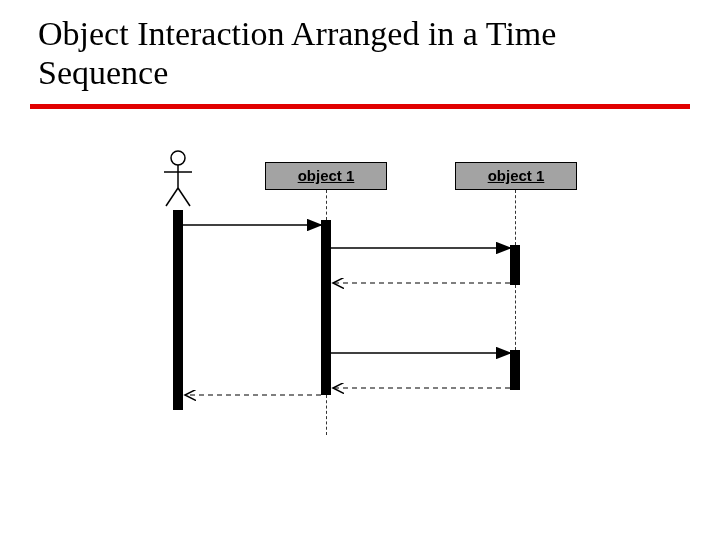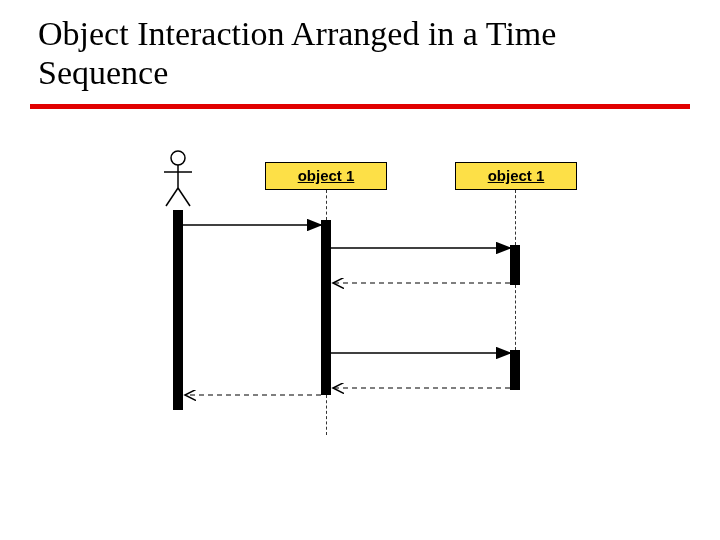--- a/index.html
+++ b/index.html
@@ -35,21 +35,21 @@
   .diagram {
     position: absolute;
     left: 0;
     top: 0;
     width: 720px;
     height: 540px;
   }
   .obj-box {
     position: absolute;
     border: 1px solid #000;
-    background: #fde047;
+    background: #a3a3a3;
     font-family: Arial, Helvetica, sans-serif;
     font-weight: bold;
     font-size: 15px;
     text-align: center;
     line-height: 26px;
     height: 26px;
     text-decoration: underline;
   }
   .obj-box.a { left: 265px; top: 162px; width: 120px; }
   .obj-box.b { left: 455px; top: 162px; width: 120px; }

